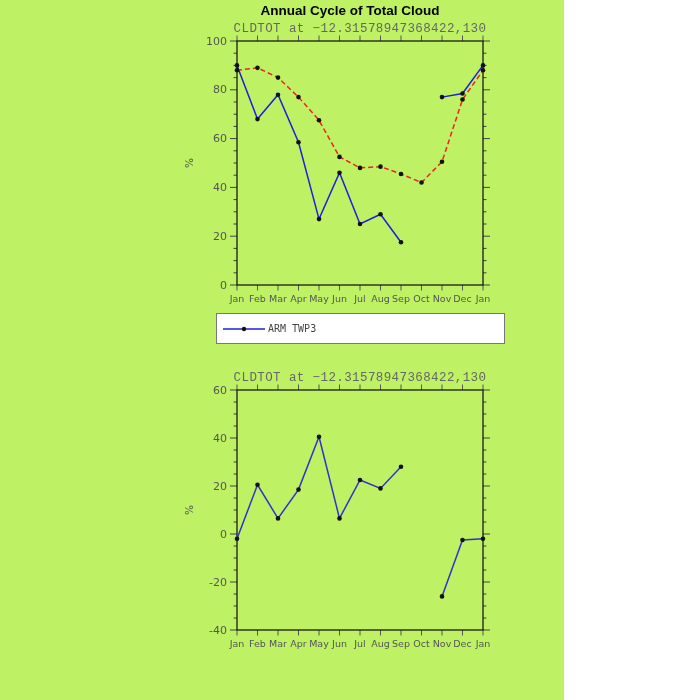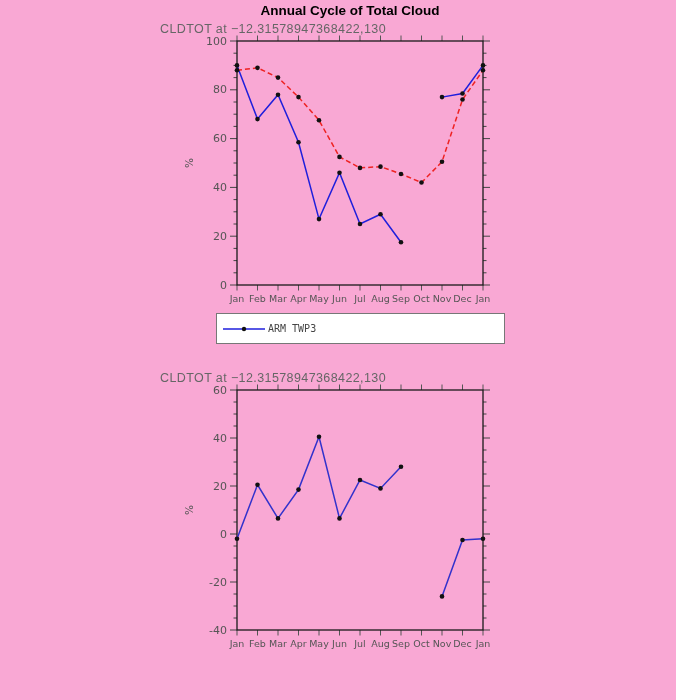--- a/index.html
+++ b/index.html
@@ -1,21 +1,21 @@
 <!DOCTYPE html>
 <html><head>
 <meta charset="utf-8">
 <style>
   html,body{margin:0;padding:0;background:#ffffff;}
-  #page{position:relative;width:676px;height:700px;background:#f9a8d4;overflow:hidden;
+  #page{position:relative;width:564px;height:700px;background:#bef264;overflow:hidden;
         font-family:"Liberation Sans",sans-serif;}
   .chart-title{position:absolute;left:0;width:700px;text-align:center;
         font-family:"Liberation Sans",sans-serif;font-weight:bold;font-size:13.5px;color:#000;}
-  .chart-subtitle{position:absolute;left:160px;width:400px;text-align:left;
-        font-family:Liberation Sans, sans-serif;font-size:12.5px;letter-spacing:0.4px;color:#666;}
+  .chart-subtitle{position:absolute;left:160px;width:400px;text-align:center;
+        font-family:Liberation Mono, monospace;font-size:12.5px;letter-spacing:0.4px;color:#666;}
   #plots{position:absolute;left:0;top:0;}
   .ytick-label{font-family:"DejaVu Sans",sans-serif;font-size:11px;fill:#555;}
   .xtick-label{font-family:"DejaVu Sans",sans-serif;font-size:9.5px;fill:#555;}
   .yaxis-label{font-family:"DejaVu Sans",sans-serif;font-size:10.5px;fill:#555;}
   #legend{position:absolute;left:216px;top:313px;width:289px;height:31px;
         border:1px solid #777;background:#fff;box-sizing:border-box;
         display:flex;flex-direction:column;justify-content:center;}
   .legend-row{display:flex;align-items:center;height:14px;padding-left:5px;}
   .legend-label{font-family:"DejaVu Sans Mono",monospace;font-size:10px;color:#444;
         white-space:nowrap;margin-left:2px;}

